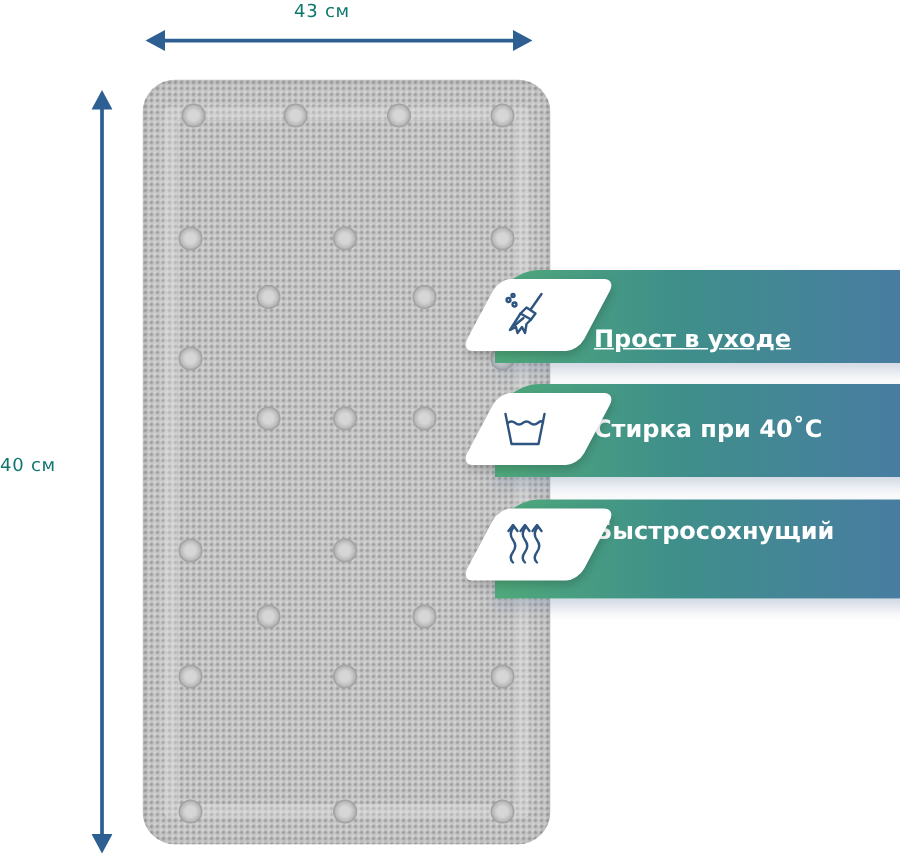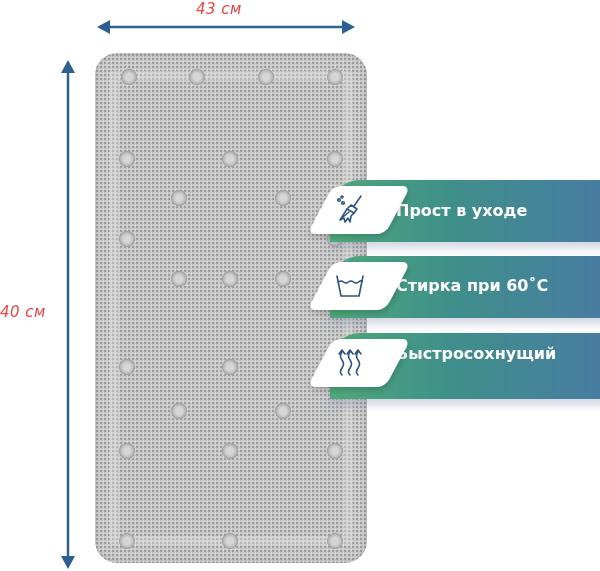--- a/index.html
+++ b/index.html
@@ -2,23 +2,22 @@
 <html><head>
 <meta charset="utf-8">
 <style>
   html, body { margin:0; padding:0; }
   body {
     width:600px; height:571px; position:relative; overflow:hidden;
     background:#ffffff;
     font-family:"DejaVu Sans", "Liberation Sans", sans-serif;
   }
   .dim-label {
-    position:absolute; color:#ef4444; font-size:15px; letter-spacing:0.5px;
+    position:absolute; color:#0f766e; font-size:12px; letter-spacing:0.5px;
     font-family:"DejaVu Sans", sans-serif;
-    font-style:italic;
   }
   .h-arrow { position:absolute; left:97px; top:20px; width:258px; height:14px; }
   .v-arrow { position:absolute; left:61px; top:60px; width:14px; height:509px; }
 
   .mat {
     position:absolute; left:95px; top:53px; width:272px; height:510px;
     border-radius:22px;
     background-color:#c9c9c9;
     background-image:
       radial-gradient(circle at 2px 2px, #9d9d9d 0.9px, transparent 1.3px),
@@ -105,37 +104,37 @@
   <div class="cup" style="left:24px; top:390px;"></div>
   <div class="cup" style="left:127px; top:390px;"></div>
   <div class="cup" style="left:232px; top:390px;"></div>
 
   <div class="cup" style="left:24px; top:480px;"></div>
   <div class="cup" style="left:127px; top:480px;"></div>
   <div class="cup" style="left:232px; top:480px;"></div>
 </div>
 
 <div class="banner" style="top:180px;">
-  <div class="banner-text" style="top:21px;">Прост в уходе</div>
+  <div class="banner-text" style="top:36px;text-decoration:underline;">Прост в уходе</div>
 </div>
 <div class="icon-panel" style="left:320px; top:186px;"></div>
 <div class="icon-holder" style="left:334px; top:193px;">
   <svg viewBox="0 0 32 32" fill="none" stroke="#2e5580" stroke-width="1.6" stroke-linecap="round" stroke-linejoin="round">
     <line x1="27" y1="3" x2="20" y2="13"></line>
     <path d="M17 12 L23 16 L20 20 L13 16 Z"></path>
     <path d="M13 16 L6 27 L10 25 L11 29 L14 25 L16 29 L17 23 L20 20"></path>
     <line x1="9" y1="24" x2="15" y2="19"></line>
     <circle cx="5" cy="7" r="1.3"></circle>
     <circle cx="9" cy="10" r="1.3"></circle>
     <circle cx="8" cy="4" r="1"></circle>
   </svg>
 </div>
 
 <div class="banner" style="top:256px;">
-  <div class="banner-text" style="top:20px;">Стирка при 60˚С</div>
+  <div class="banner-text" style="top:20px;">Стирка при 40˚С</div>
 </div>
 <div class="icon-panel" style="left:320px; top:262px;"></div>
 <div class="icon-holder" style="left:334px; top:269px;">
   <svg viewBox="0 0 32 32" fill="none" stroke="#2e5580" stroke-width="1.6" stroke-linecap="round" stroke-linejoin="round">
     <path d="M3 7 L7 27 L25 27 L29 7"></path>
     <path d="M4.5 13 Q7 11 9.5 13 T14.5 13 T19.5 13 T24.5 13 T28 12.5"></path>
   </svg>
 </div>
 
 <div class="banner" style="top:333px; height:66px;">

